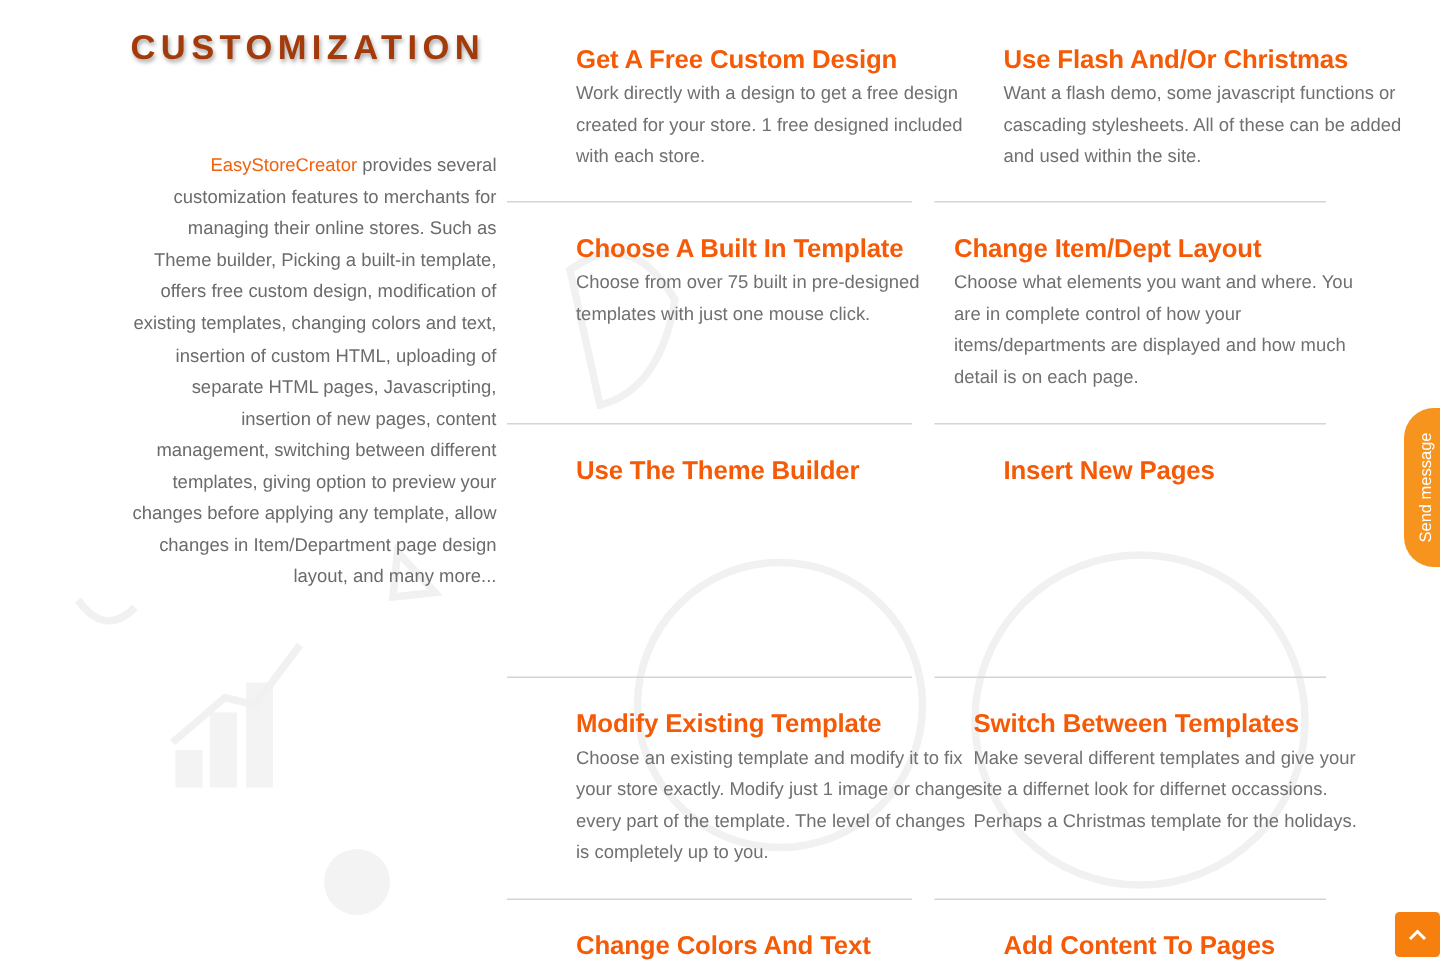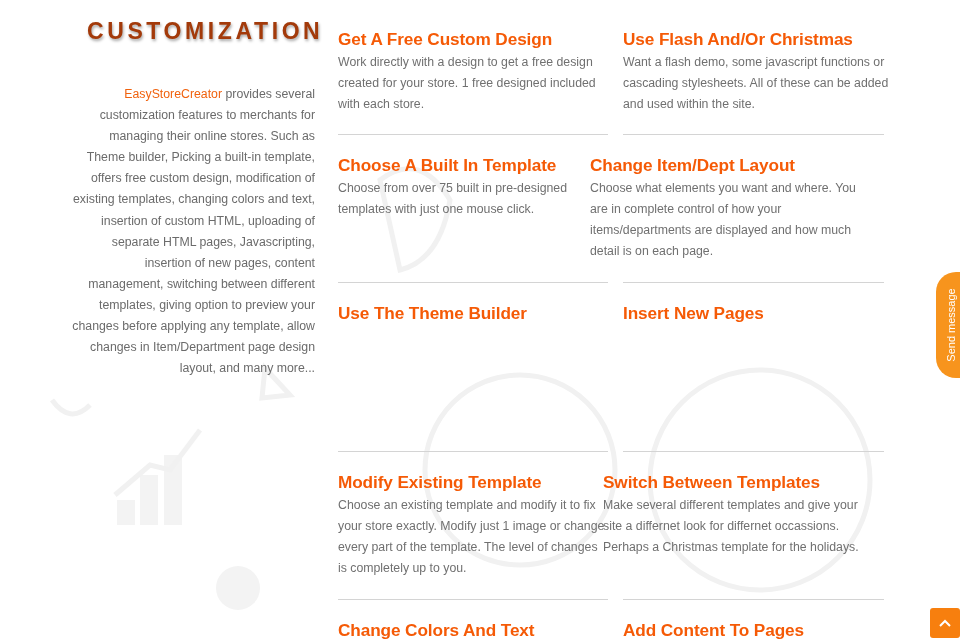--- a/index.html
+++ b/index.html
@@ -13,25 +13,25 @@
       position:absolute; left:87px; top:18px;
       font-family:Liberation Sans, sans-serif;
       font-weight:bold; font-size:23px; letter-spacing:3.6px;
       color:#a33a0a;
       text-shadow:1px 2px 3px rgba(0,0,0,0.35);
       margin:0;
     }
     .intro {
       position:absolute; left:68px; top:84px; width:247px;
       text-align:right; font-size:12.3px; line-height:21.1px; color:#6b6b6b;
-      margin:0;
+      margin:16px;
     }
     .intro .brand { color:#f0620e; }
     .feature {
-      position:absolute; width:270px;
+      position:absolute; width:270px;margin-left:46px;
     }
     .feature h3 {
       margin:0; font-size:17.2px; font-weight:bold; color:#f55a06;
       line-height:22px; letter-spacing:-0.1px;
     }
     .feature p {
       margin:2px 0 0 0; font-size:12.3px; line-height:21.1px; color:#707070;
     }
     .sep {
       position:absolute; height:1px; background:#d4d4d4;

